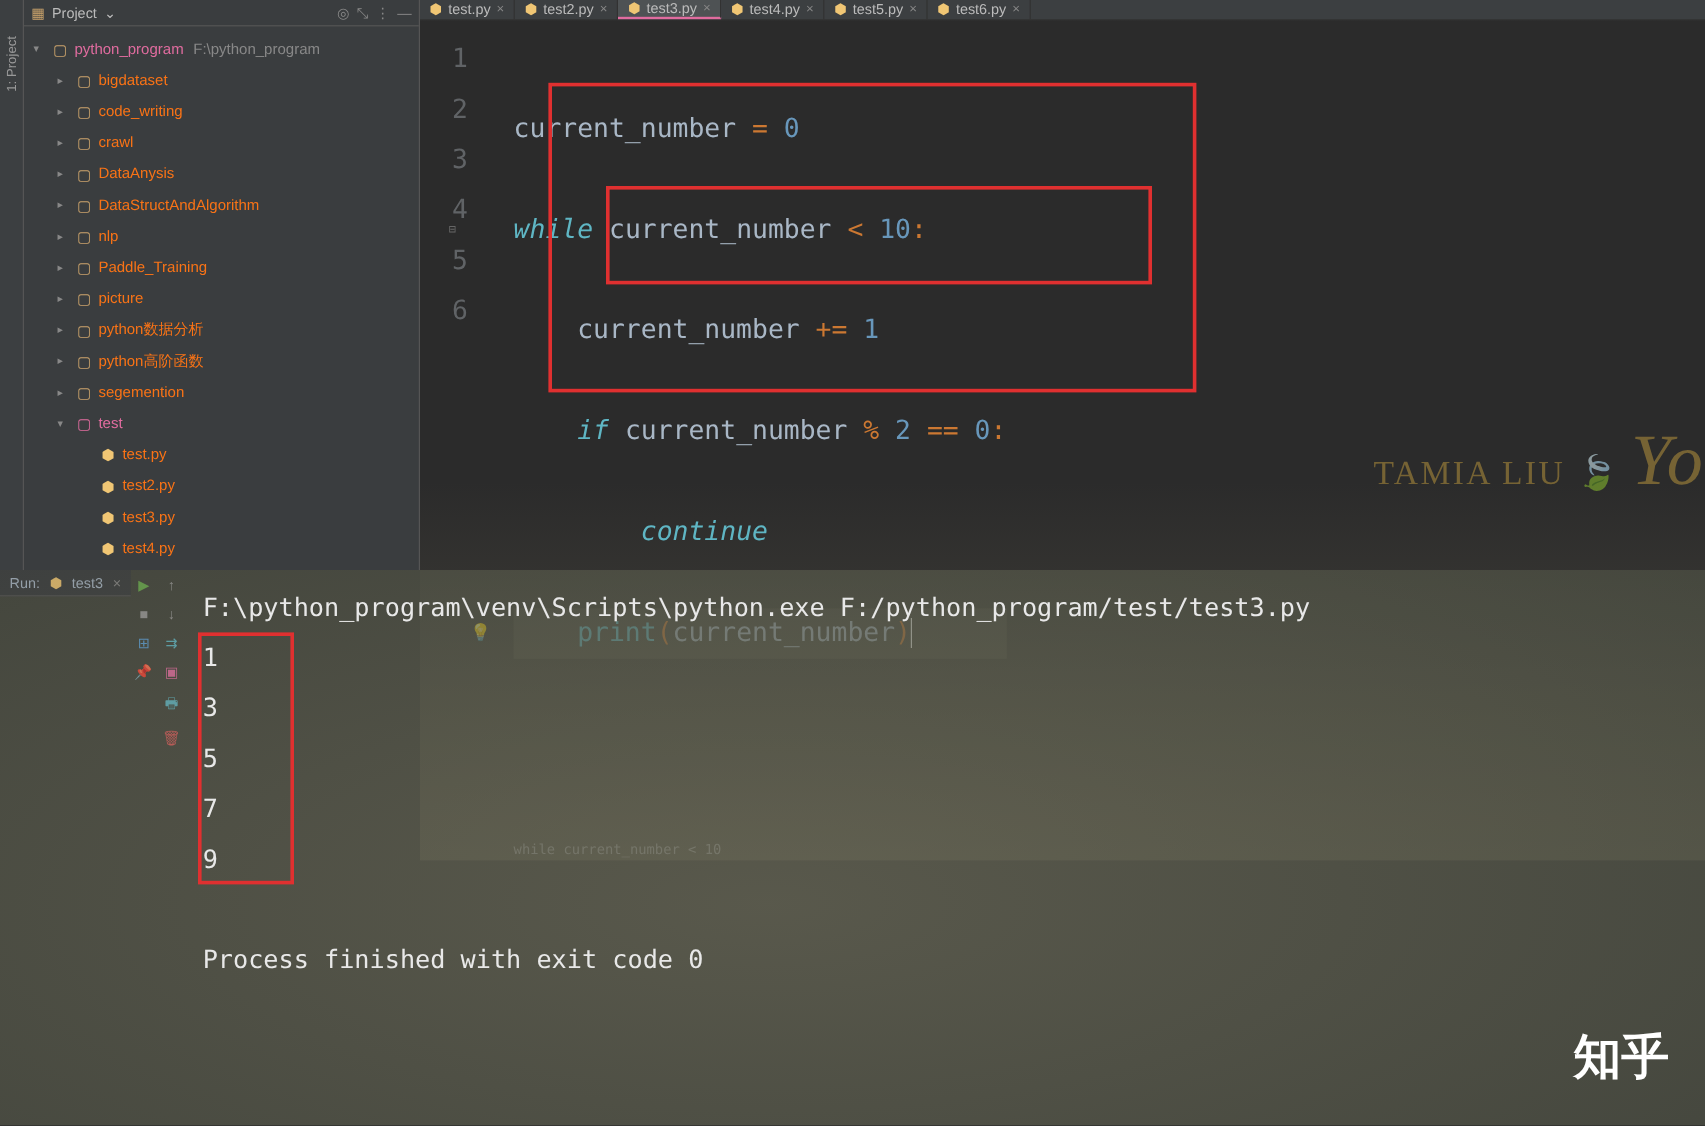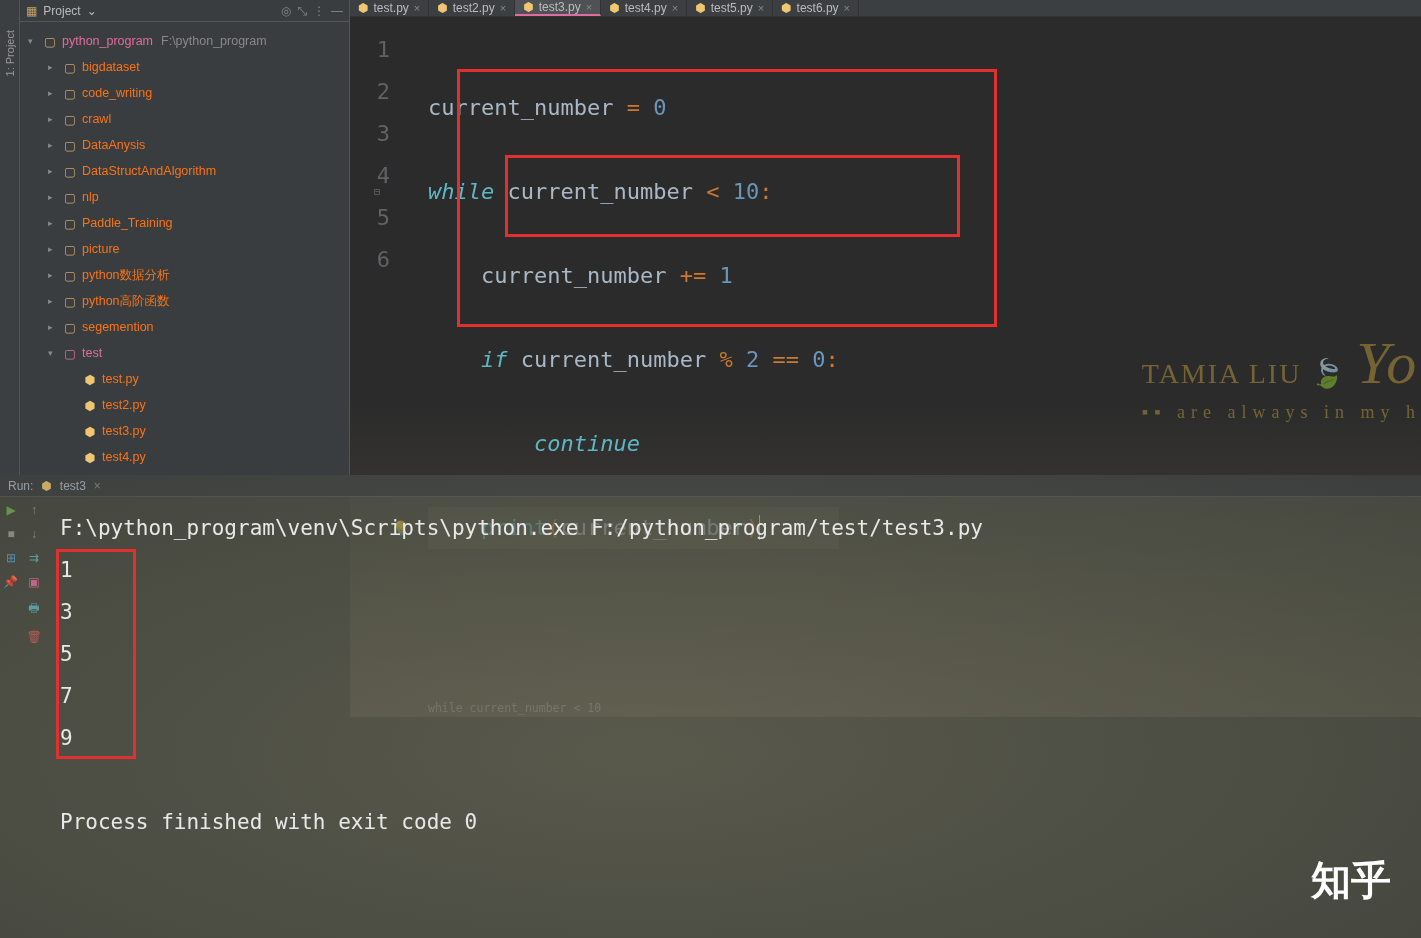--- a/index.html
+++ b/index.html
@@ -34,24 +34,24 @@
 .num { color: #6897bb; }
 .fn { color: #5fb6c4; }
 .op { color: #cc7832; }
 .ital { font-style: italic; color: #5fb6c4; }
 .ident { color: #a9b7c6; }
 .redbox1 { position: absolute; border: 3px solid #e03030; left: 47px; top: 52px; width: 540px; height: 258px; pointer-events: none; }
 .redbox2 { position: absolute; border: 3px solid #e03030; left: 95px; top: 138px; width: 455px; height: 82px; pointer-events: none; }
 .current-line { background: rgba(255,255,200,0.08); }
 .cursor { border-right: 1px solid #fff; }
 .crumb { position: absolute; bottom: 2px; left: 78px; font-size: 11.5px; color: #999; }
-.watermark1 { position: absolute; right: 0; top: 312px; color: rgba(180,145,60,0.55); font-family: Georgia, serif; font-size: 28px; letter-spacing: 2px; }
+.watermark1 { position: absolute; right: 0; top: 332px; color: rgba(180,145,60,0.55); font-family: Georgia, serif; font-size: 28px; letter-spacing: 2px; }
 .watermark1 .big { font-size: 60px; font-style: italic; font-family: "Brush Script MT", cursive; }
 .watermark1 .sub { font-size: 18px; letter-spacing: 6px; display: block; text-align: right; margin-top: 4px; }
-.run-panel { flex: 1; display: flex; flex-direction: column; background: rgba(90,95,80,0.55); position: relative; }
+.run-panel { flex: 1; display: flex; flex-direction: row; background: rgba(90,95,80,0.55); position: relative; }
 .run-header { height: 22px; background: #3c3f41; display: flex; align-items: center; padding: 0 8px; font-size: 12px; gap: 8px; border-bottom: 1px solid #555; }
 .run-header .close { color: #888; }
 .run-body { flex: 1; display: flex; }
 .run-tools { width: 22px; display: flex; flex-direction: column; align-items: center; padding-top: 6px; gap: 10px; font-size: 12px; }
 .run-tools2 { width: 24px; display: flex; flex-direction: column; align-items: center; padding-top: 6px; gap: 10px; font-size: 12px; }
 .run-tools .g { color: #6aab4f; }
 .run-tools .b { color: #5c9fd6; }
 .run-tools .p { color: #c678dd; }
 .run-tools2 .arr { color: #999; }
 .run-tools2 .cy { color: #5fb6c4; }
@@ -224,21 +224,20 @@
 <div><span class="fold">⊟</span><span class="ital">while</span> <span class="ident">current_number</span> <span class="op">&lt;</span> <span class="num">10</span><span class="op">:</span></div>
 <div>    <span class="ident">current_number</span> <span class="op">+=</span> <span class="num">1</span></div>
 <div>    <span class="ital">if</span> <span class="ident">current_number</span> <span class="op">%</span> <span class="num">2</span> <span class="op">==</span> <span class="num">0</span><span class="op">:</span></div>
 <div>        <span class="ital">continue</span></div>
 <div class="current-line"><span class="bulb">💡</span>    <span class="fn">print</span><span class="op">(</span><span class="ident">current_number</span><span class="op">)</span><span class="cursor"></span></div>
           <div class="redbox1"></div>
           <div class="redbox2"></div>
         </div>
         <div class="watermark1">
           <span>TAMIA LIU</span> 🍃 <span class="big">Yo</span>
-          <span class="sub">▪▪ <span>are always in my h</span></span>
         </div>
         <div class="crumb">while current_number &lt; 10</div>
       </div>
     </div>
   </div>
   <div class="run-panel">
     <div class="bg-image"></div>
     <div class="run-header">
       <span>Run:</span>
       <span class="py-icon">⬢</span>

